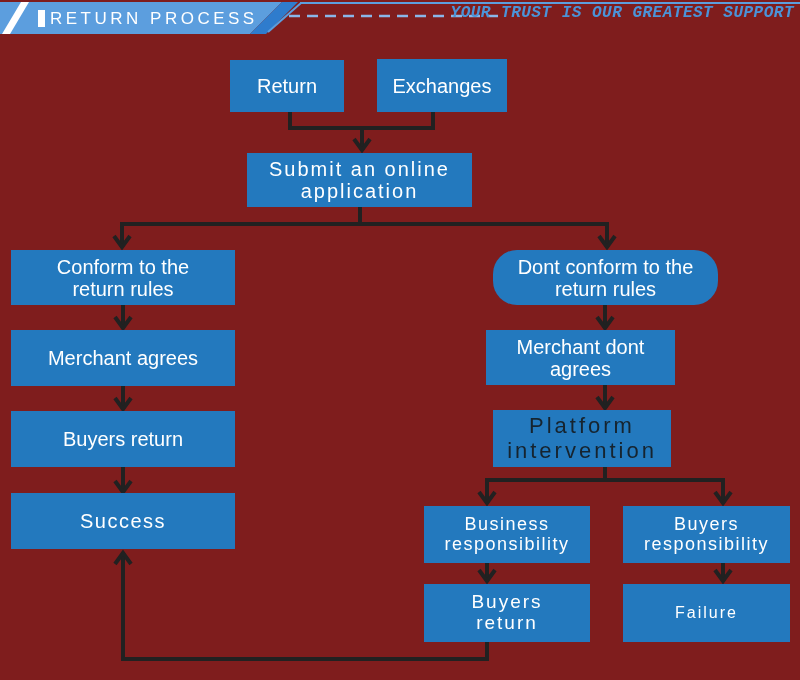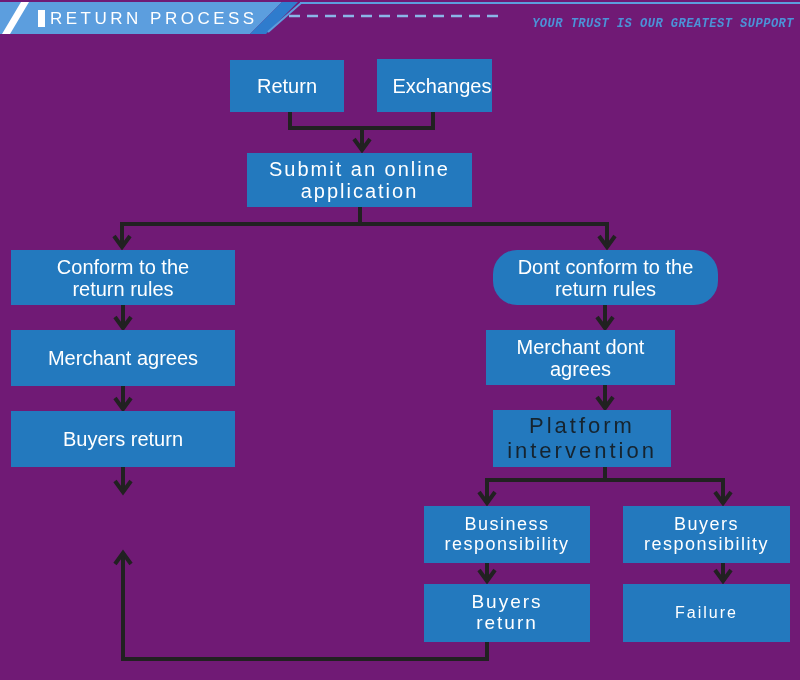--- a/index.html
+++ b/index.html
@@ -1,66 +1,66 @@
 <!DOCTYPE html>
 <html><head>
 <meta charset="utf-8">
 <style>
   html, body { margin: 0; padding: 0; background: #ffffff; }
   .stage {
     position: relative;
     width: 800px;
     height: 680px;
-    background: #701a75;
+    background: #7f1d1d;
     overflow: hidden;
     font-family: "Liberation Sans", "DejaVu Sans", sans-serif;
   }
   
   .header-svg { position: absolute; top: 0; left: 0; }
   .page-title {
     position: absolute;
     left: 50px; top: 8px;
     width: 220px; height: 22px;
     color: #ffffff;
     font-size: 17px;
     font-weight: 400;
     letter-spacing: 3.5px;
     line-height: 22px;
     white-space: nowrap;
   }
   .tagline {
     position: absolute;
-    right: 6px; top: 14px;
+    right: 6px; top: 3px;
     height: 20px;
     color: #4b93d8;
     font-family: "Liberation Mono", "DejaVu Sans Mono", monospace;
     font-style: italic;
     font-weight: 700;
-    font-size: 12px;
+    font-size: 16px;
     letter-spacing: 0.5px;
     line-height: 20px;
     white-space: nowrap;
   }
   
   .connectors { position: absolute; top: 0; left: 0; }
   .node {
     position: absolute;
     background: #2379be;
     color: #ffffff;
     display: flex;
     align-items: center;
     justify-content: center;
     text-align: center;
     white-space: pre-line;
     font-weight: 400;
     font-size: 20px;
     line-height: 1.1;
   }
   .n-return            { left: 230px; top: 60px;  width: 114px; height: 52px; }
-  .n-exchanges         { left: 377px; top: 59px;  width: 100px; height: 53px; padding-left: 15px; }
+  .n-exchanges         { left: 377px; top: 59px;  width: 130px; height: 53px; }
   .n-submit            { left: 247px; top: 153px; width: 225px; height: 54px; letter-spacing: 2px; }
   .n-conform           { left: 11px;  top: 250px; width: 224px; height: 55px; }
   .n-merchant-agrees   { left: 11px;  top: 330px; width: 224px; height: 56px; }
   .n-buyers-return-l   { left: 11px;  top: 411px; width: 224px; height: 56px; }
   .n-success           { left: 11px;  top: 493px; width: 224px; height: 56px; letter-spacing: 1.5px; }
   .n-dont-conform      { left: 493px; top: 250px; width: 225px; height: 55px; border-radius: 24px; }
   .n-merchant-dont     { left: 486px; top: 330px; width: 189px; height: 55px; }
   .n-platform          { left: 493px; top: 410px; width: 178px; height: 57px; color: #16242f; letter-spacing: 3px; font-size: 22px; }
   .n-business-resp     { left: 424px; top: 506px; width: 166px; height: 57px; font-size: 18px; letter-spacing: 1.5px; }
   .n-buyers-resp       { left: 623px; top: 506px; width: 167px; height: 57px; font-size: 18px; letter-spacing: 1.5px; }
@@ -143,20 +143,21 @@
 
   <div class="node n-return">Return</div>
   <div class="node n-exchanges">Exchanges</div>
   <div class="node n-submit">Submit an online
 application</div>
 
   <div class="node n-conform">Conform to the
 return rules</div>
   <div class="node n-merchant-agrees">Merchant agrees</div>
   <div class="node n-buyers-return-l">Buyers return</div>
+  <div class="node n-success">Success</div>
 
   <div class="node n-dont-conform">Dont conform to the
 return rules</div>
   <div class="node n-merchant-dont">Merchant dont agrees</div>
   <div class="node n-platform">Platform
 intervention</div>
 
   <div class="node n-business-resp">Business
 responsibility</div>
   <div class="node n-buyers-resp">Buyers

